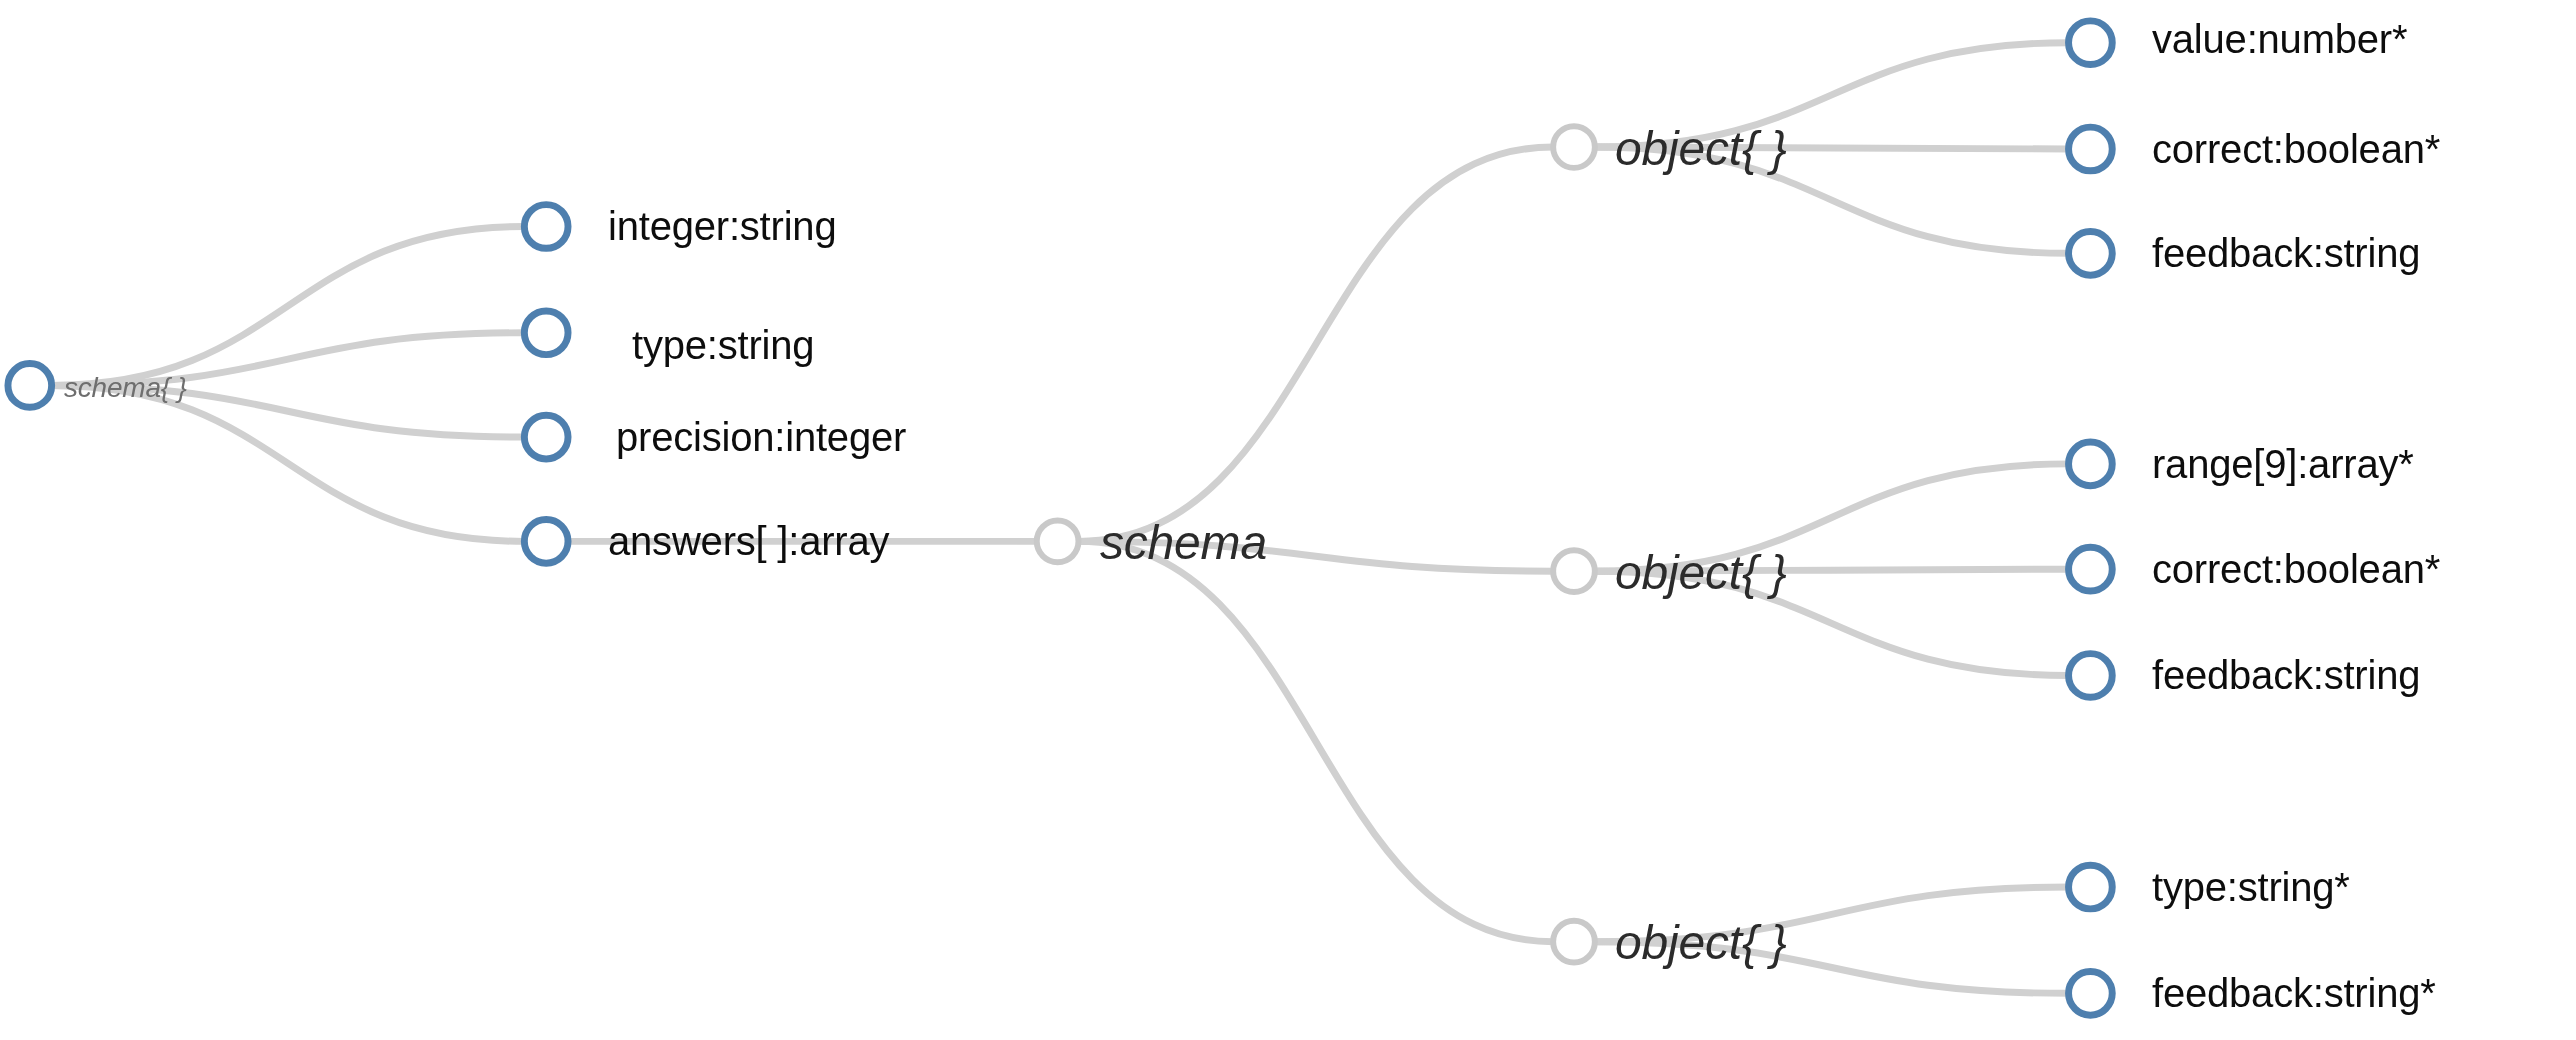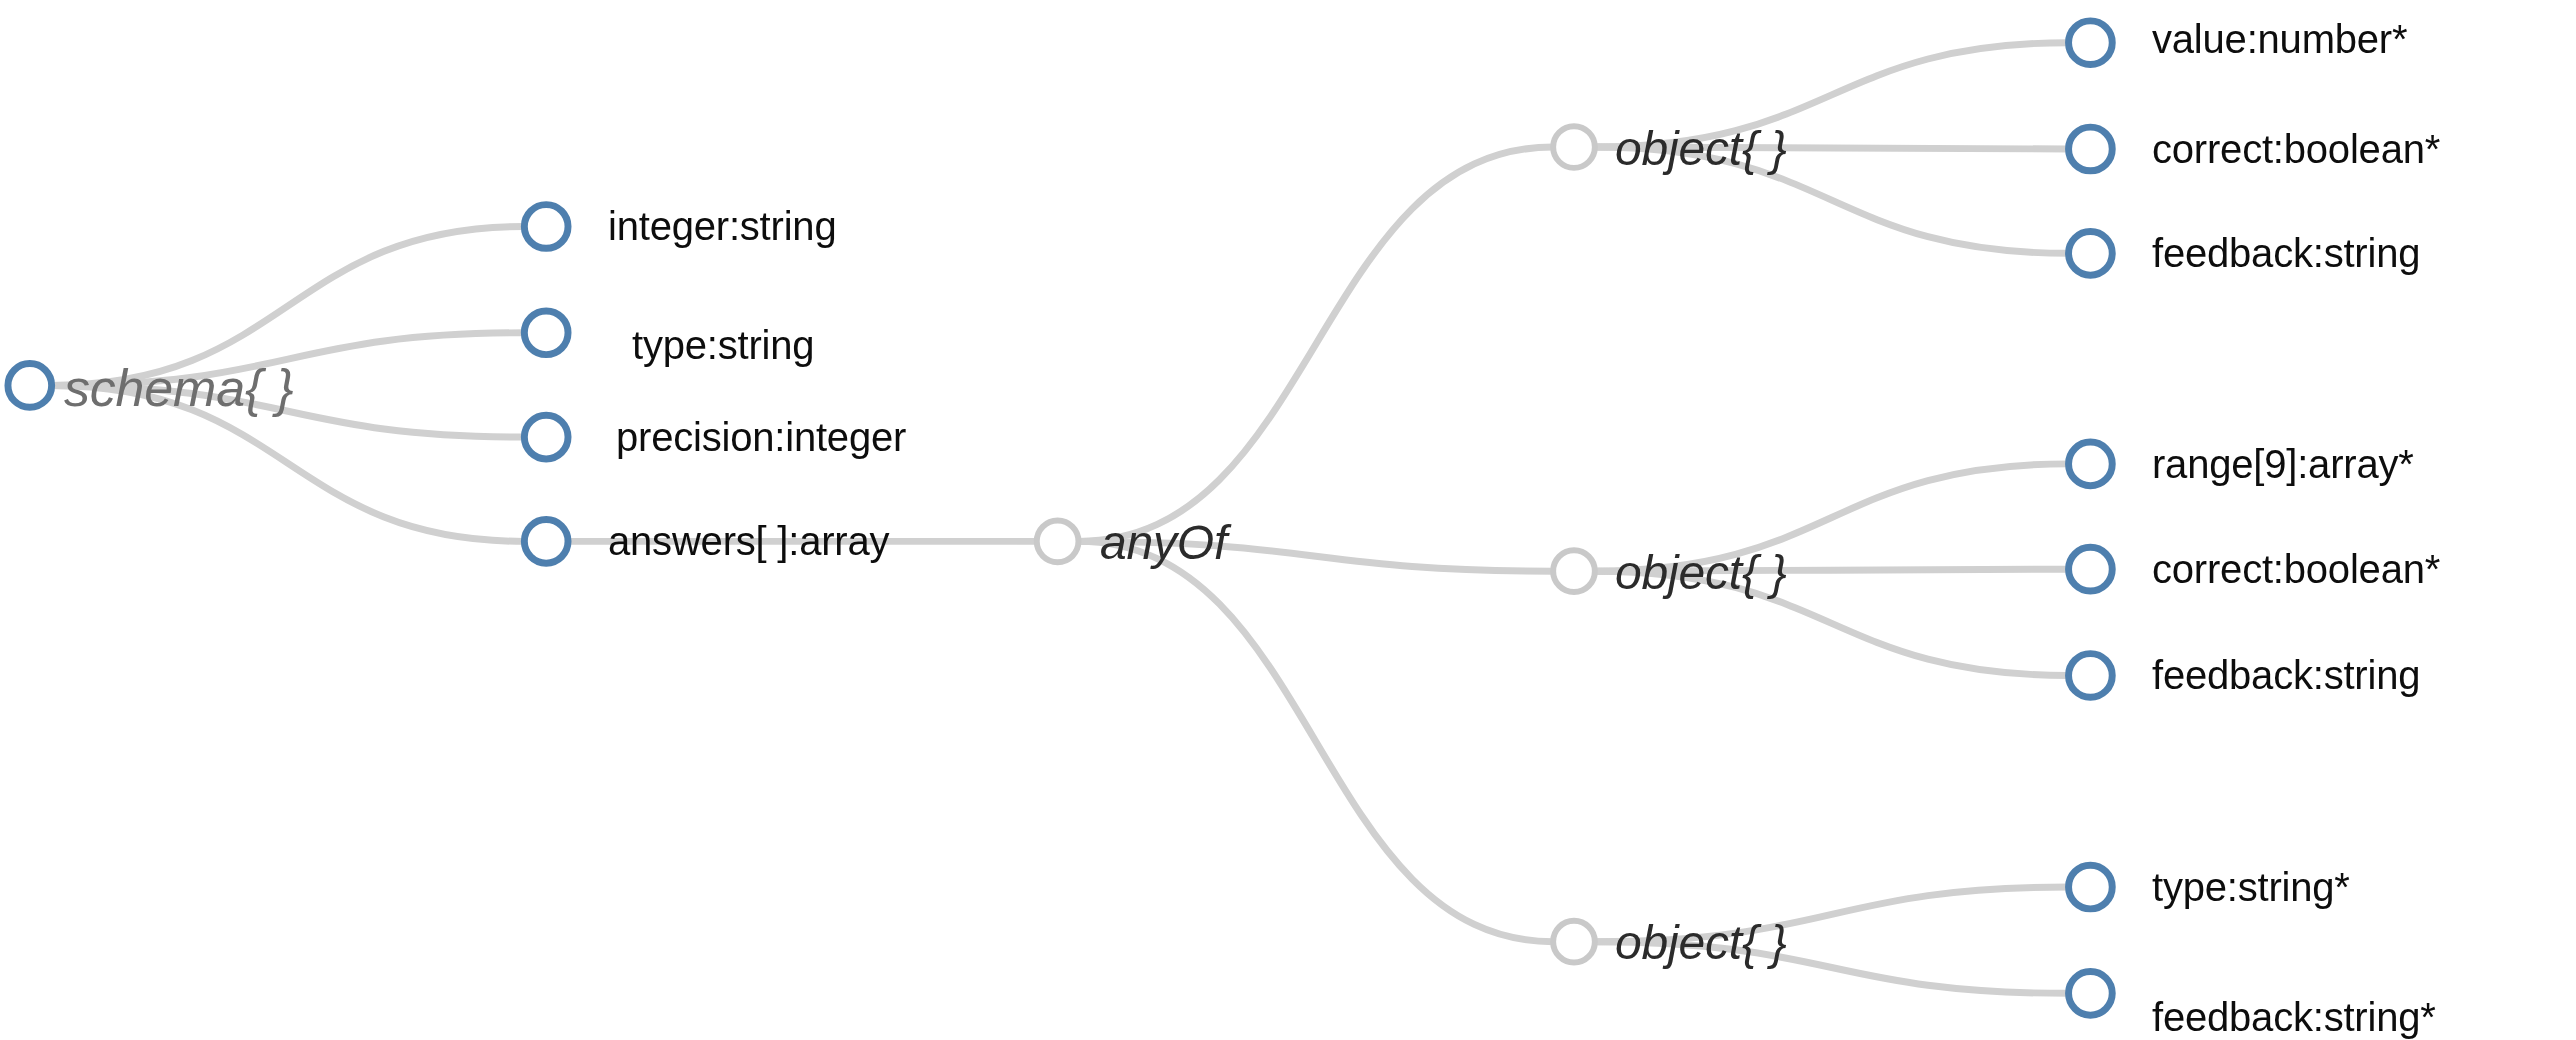--- a/index.html
+++ b/index.html
@@ -54,21 +54,21 @@
     letter-spacing: -0.2px;
   }
   .node-label.italic-dark {
     font-style: italic;
     color: #2b2b2b;
     font-size: 48px;
   }
   .node-label.italic-gray {
     font-style: italic;
     color: #6e6e6e;
-    font-size: 52px;
+    font-size: 28px;
   }
 </style>
 </head>
 <body>
 
 <div id="tree-canvas">
 
   <svg id="tree-svg" viewBox="0 0 2594 1048" preserveAspectRatio="none">
     <g id="links-group">
         <path class="link-path" d="M52,388 C290,388 290,228 528,228"></path>
@@ -108,28 +108,28 @@
         <circle cx="2105" cy="1000" r="22" class="node-circle-blue"></circle>
       </g>
   </svg>
 
   <div id="labels-layer">
       <div class="node-label italic-gray" style="left: 64px; top: 388px;">schema{ }</div>
       <div class="node-label" style="left: 608px; top: 226px;">integer:string</div>
       <div class="node-label" style="left: 632px; top: 333px; margin-top: 12px;">type:string</div>
       <div class="node-label" style="left: 616px; top: 437px;">precision:integer</div>
       <div class="node-label" style="left: 608px; top: 541px;">answers[ ]:array</div>
-      <div class="node-label italic-dark" style="left: 1100px; top: 543px;">anyOf</div>
+      <div class="node-label italic-dark" style="left: 1100px; top: 543px;">schema</div>
       <div class="node-label italic-dark" style="left: 1615px; top: 149px;">object{ }</div>
       <div class="node-label" style="left: 2152px; top: 39px;">value:number*</div>
       <div class="node-label" style="left: 2152px; top: 149px;">correct:boolean*</div>
       <div class="node-label" style="left: 2152px; top: 253px;">feedback:string</div>
       <div class="node-label italic-dark" style="left: 1615px; top: 573px;">object{ }</div>
       <div class="node-label" style="left: 2152px; top: 464px;">range[9]:array*</div>
       <div class="node-label" style="left: 2152px; top: 569px;">correct:boolean*</div>
       <div class="node-label" style="left: 2152px; top: 675px;">feedback:string</div>
       <div class="node-label italic-dark" style="left: 1615px; top: 943px;">object{ }</div>
       <div class="node-label" style="left: 2152px; top: 887px;">type:string*</div>
-      <div class="node-label" style="left: 2152px; top: 993px; margin-top: 24px;">feedback:string*</div>
+      <div class="node-label" style="left: 2152px; top: 993px;">feedback:string*</div>
     </div>
 
 </div>
 
 
 </body></html>

